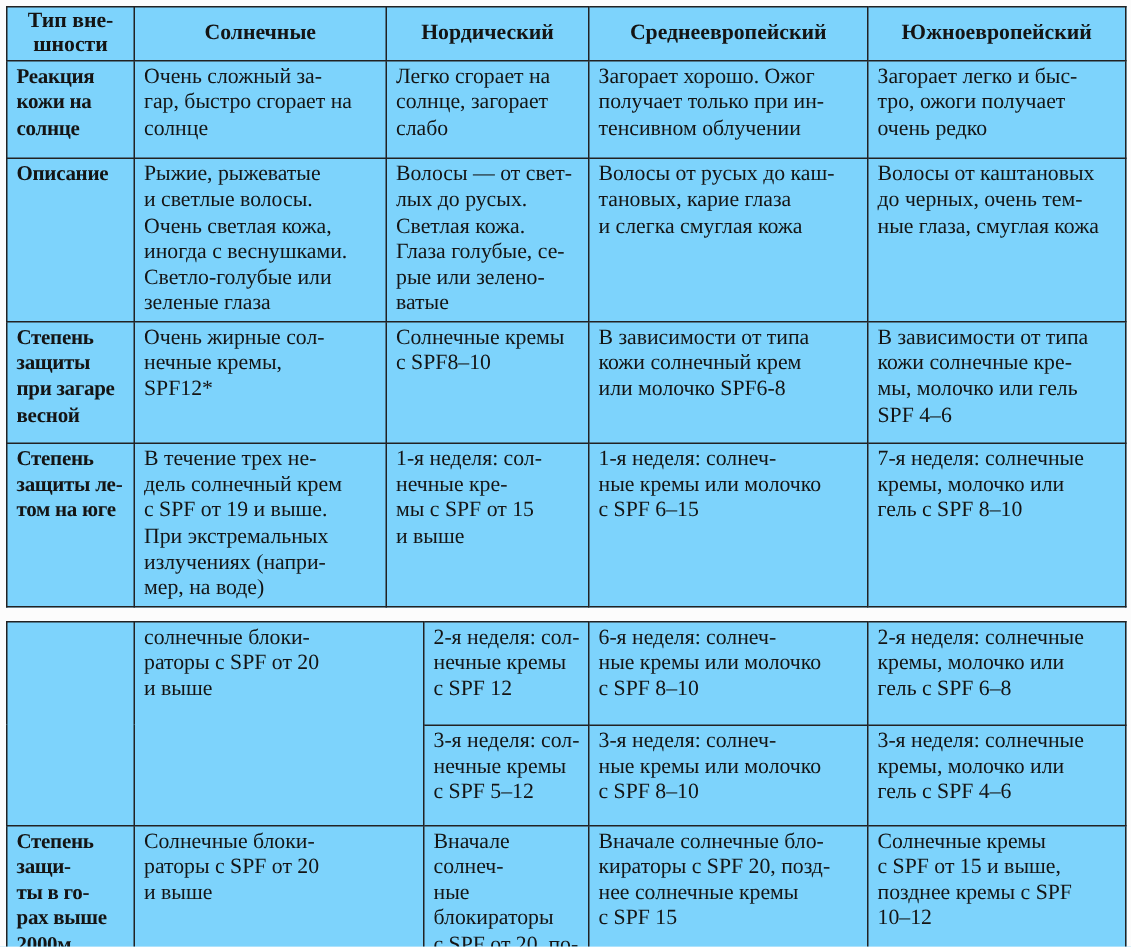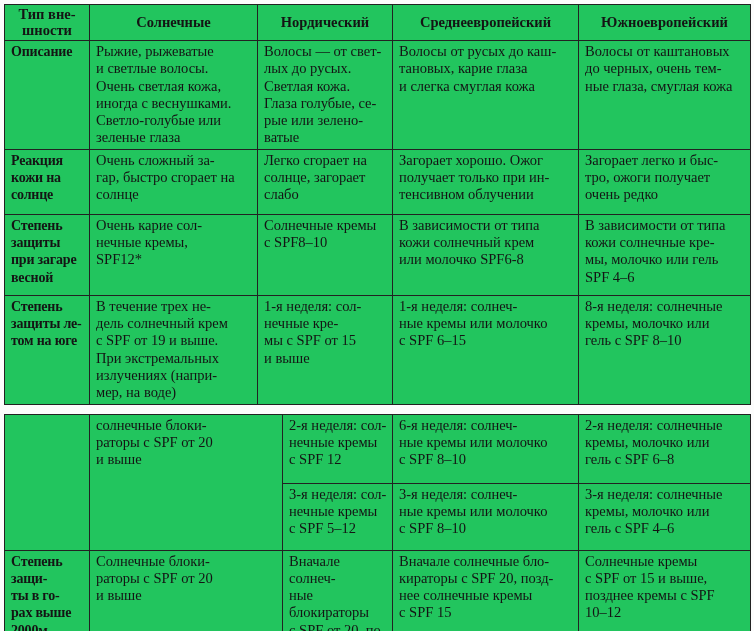--- a/index.html
+++ b/index.html
@@ -10,21 +10,21 @@
     height: 631px;
     overflow: hidden;
     font-family: "Liberation Serif", "DejaVu Serif", serif;
     color: #141414;
   }
   .page { padding: 4px 4px 0 4px; }
   table {
     border-collapse: collapse;
     table-layout: fixed;
     width: 746px;
-    background: #22c55e;
+    background: #7dd3fc;
   }
   td, th {
     border: 1px solid #222222;
     vertical-align: top;
     padding: 2px 5px 2px 6px;
     font-size: 14.5px;
     line-height: 17.3px;
     white-space: pre-line;
     overflow-wrap: break-word;
     font-weight: normal;
@@ -60,20 +60,37 @@
         <col style="width:172px">
     </colgroup>
     <tbody>
         <tr class="hdr" style="height:32px">
       <th>Тип вне-
 шности</th>
       <th>Солнечные</th>
       <th>Нордический</th>
       <th>Среднеевропейский</th>
       <th>Южноевропейский</th>
+    </tr>
+    <tr style="height:65px">
+      <th class="rowlabel">Реакция
+кожи на
+солнце</th>
+      <td>Очень сложный за-
+гар, быстро сгорает на
+солнце</td>
+      <td>Легко сгорает на
+солнце, загорает
+слабо</td>
+      <td>Загорает хорошо. Ожог
+получает только при ин-
+тенсивном облучении</td>
+      <td>Загорает легко и быс-
+тро, ожоги получает
+очень редко</td>
     </tr>
     <tr style="height:106px">
       <th class="rowlabel">Описание</th>
       <td>Рыжие, рыжеватые
 и светлые волосы.
 Очень светлая кожа,
 иногда с веснушками.
 Светло-голубые или
 зеленые глаза</td>
       <td>Волосы — от свет-
@@ -82,43 +99,26 @@
 Глаза голубые, се-
 рые или зелено-
 ватые</td>
       <td>Волосы от русых до каш-
 тановых, карие глаза
 и слегка смуглая кожа</td>
       <td>Волосы от каштановых
 до черных, очень тем-
 ные глаза, смуглая кожа</td>
     </tr>
-    <tr style="height:65px">
-      <th class="rowlabel">Реакция
-кожи на
-солнце</th>
-      <td>Очень сложный за-
-гар, быстро сгорает на
-солнце</td>
-      <td>Легко сгорает на
-солнце, загорает
-слабо</td>
-      <td>Загорает хорошо. Ожог
-получает только при ин-
-тенсивном облучении</td>
-      <td>Загорает легко и быс-
-тро, ожоги получает
-очень редко</td>
-    </tr>
     <tr style="height:81px">
       <th class="rowlabel">Степень
 защиты
 при загаре
 весной</th>
-      <td>Очень карие сол-
+      <td>Очень жирные сол-
 нечные кремы,
 SPF12*</td>
       <td>Солнечные кремы
 с SPF8–10</td>
       <td>В зависимости от типа
 кожи солнечный крем
 или молочко SPF6-8</td>
       <td>В зависимости от типа
 кожи солнечные кре-
 мы, молочко или гель
@@ -134,21 +134,21 @@
 При экстремальных
 излучениях (напри-
 мер, на воде)</td>
       <td>1-я неделя: сол-
 нечные кре-
 мы с SPF от 15
 и выше</td>
       <td>1-я неделя: солнеч-
 ные кремы или молочко
 с SPF 6–15</td>
-      <td>8-я неделя: солнечные
+      <td>7-я неделя: солнечные
 кремы, молочко или
 гель с SPF 8–10</td>
     </tr>
   </tbody>
     </table>
 
   <table class="t2">
     <colgroup>
       <col style="width:85px">
         <col style="width:193px">

